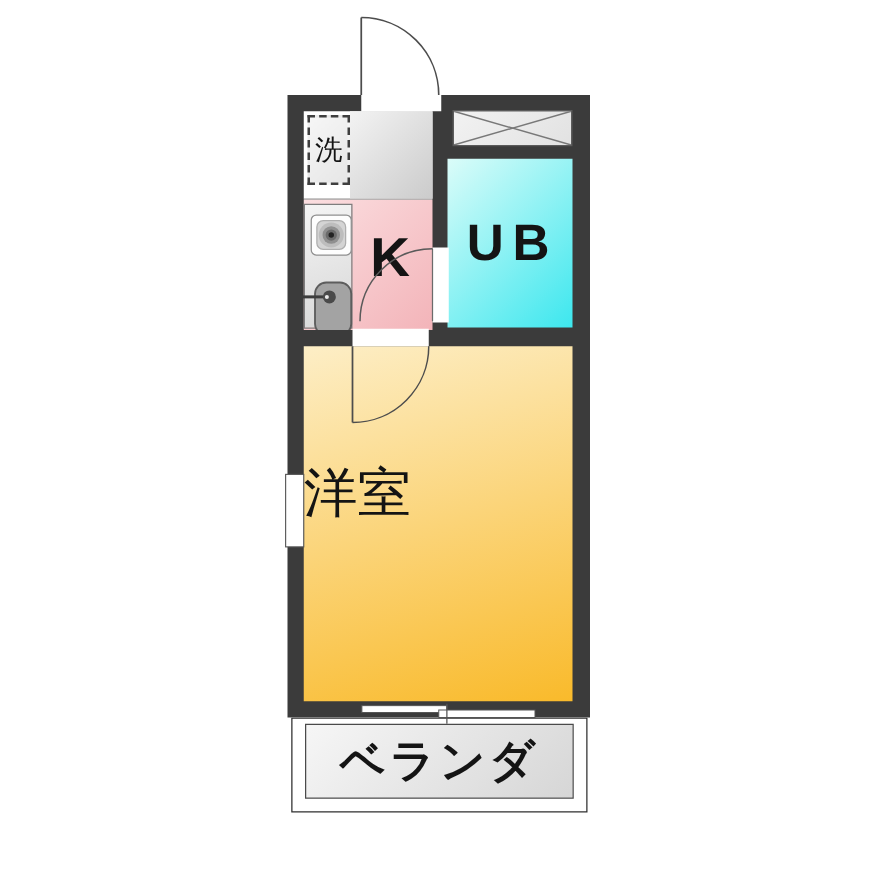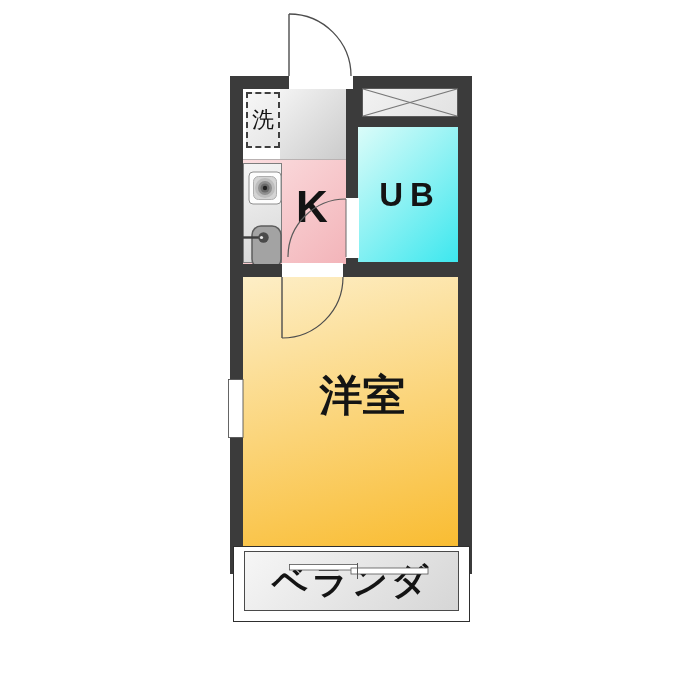--- a/index.html
+++ b/index.html
@@ -46,38 +46,38 @@
     left:132px;top:12px;width:96px;height:29px;
     background:linear-gradient(135deg,#f2f2f2,#e2e2e2);
     border:1px solid #5a5a5a;box-sizing:border-box;
   }
   #ub{
     left:128px;top:51px;width:100px;height:135px;
     background:linear-gradient(135deg,var(--bath-cyan-light,#dbfcf9) 0%,var(--bath-cyan-dark,#3de7ee) 100%);
     display:flex;align-items:center;justify-content:center;
   }
   #ub-label{
-    font-size:33px;font-weight:600;letter-spacing:7px;margin-left:4px;
+    font-size:41px;font-weight:600;letter-spacing:7px;margin-left:4px;
   }
   #main-room{
     left:13px;top:201px;width:215px;height:284px;
     background:linear-gradient(165deg,var(--room-orange-light,#fdeec6) 0%,var(--room-orange-dark,#f9ba2b) 100%);
   }
   #room-label{
     position:absolute;left:0;top:96px;width:215px;
-    text-align:center;font-size:43px;line-height:44px;font-weight:700;padding-left:12px;
+    font-size:43px;line-height:44px;font-weight:400;
   }
   
   #entrance-opening{left:59px;top:0;width:64px;height:13px;background:#fff;}
   #ub-door-opening{left:116px;top:122px;width:13px;height:60px;background:#fff;}
   #room-door-opening{left:52px;top:187px;width:61px;height:14px;background:#fff;}
 
   
   #veranda{
-    left:233px;top:546px;width:237px;height:76px;
+    left:233px;top:574px;width:237px;height:76px;
     background:#ffffff;border:1px solid #2e2e2e;box-sizing:border-box;
   }
   #veranda-inner{
     position:absolute;left:10px;top:4px;width:215px;height:60px;
     background:linear-gradient(135deg,var(--veranda-gray-light,#f6f6f6),var(--veranda-gray-dark,#d6d6d6));
     border:1px solid #4a4a4a;box-sizing:border-box;
     display:flex;align-items:center;justify-content:center;
     font-size:36px;font-weight:600;letter-spacing:3px;
   }
 

